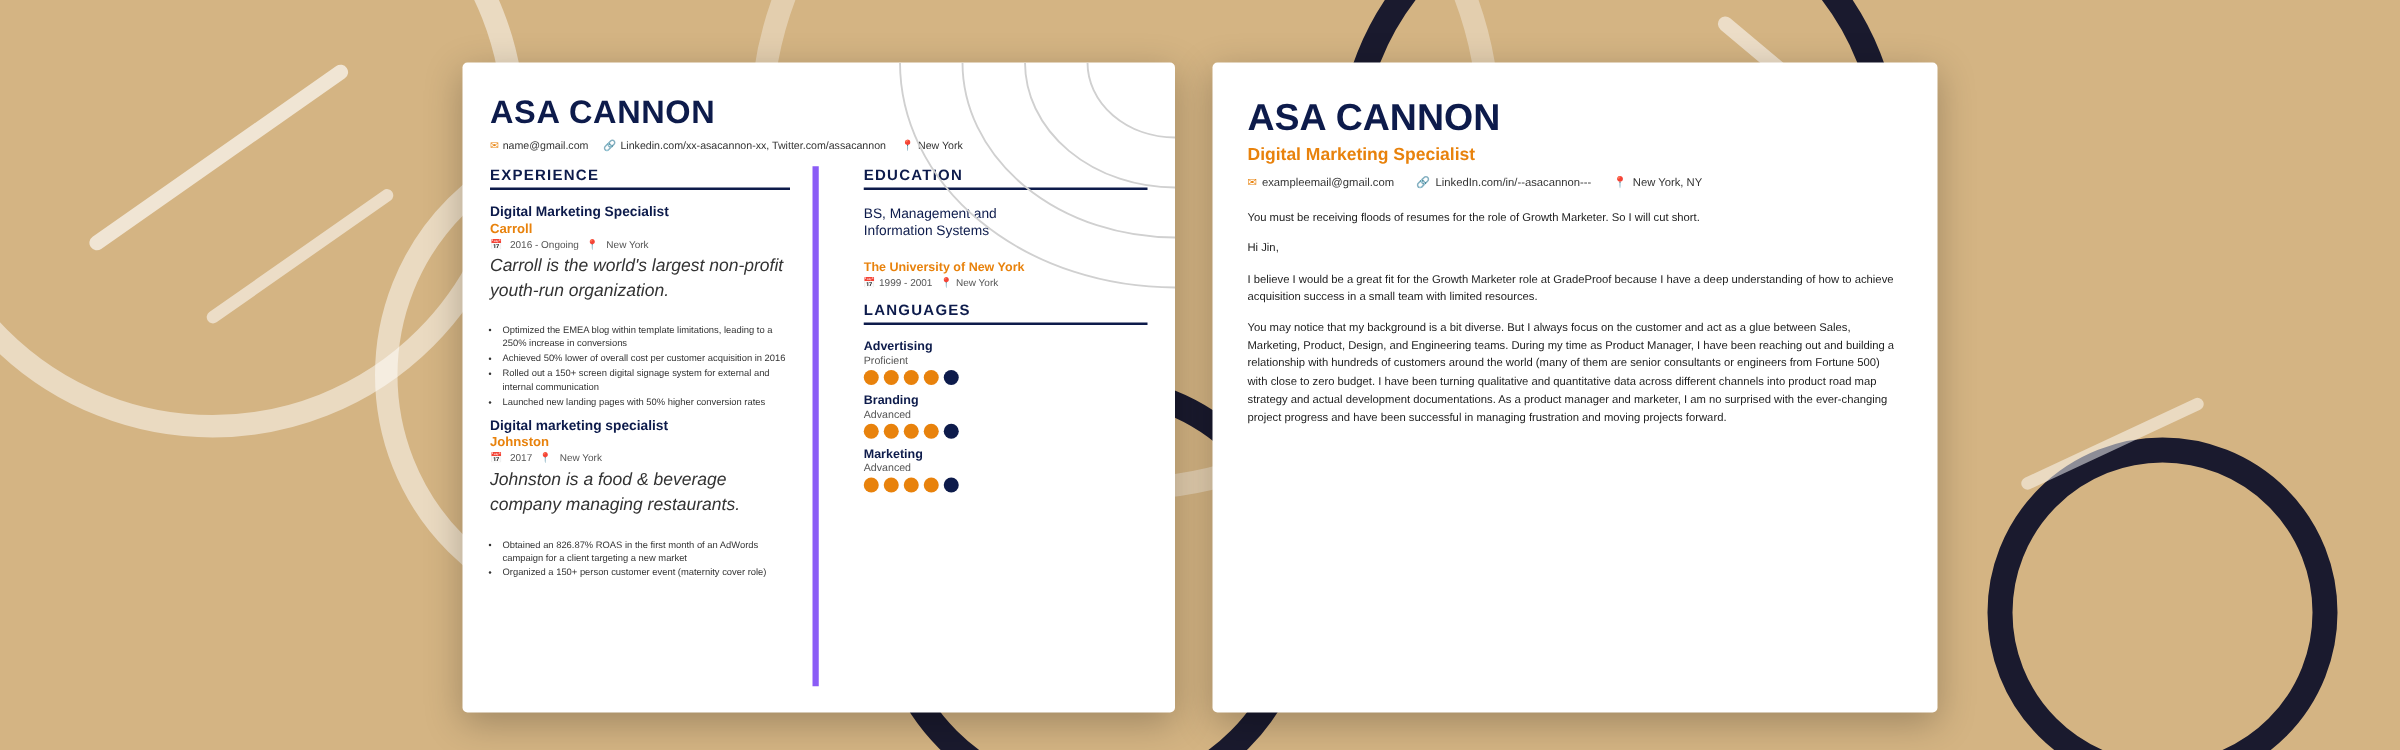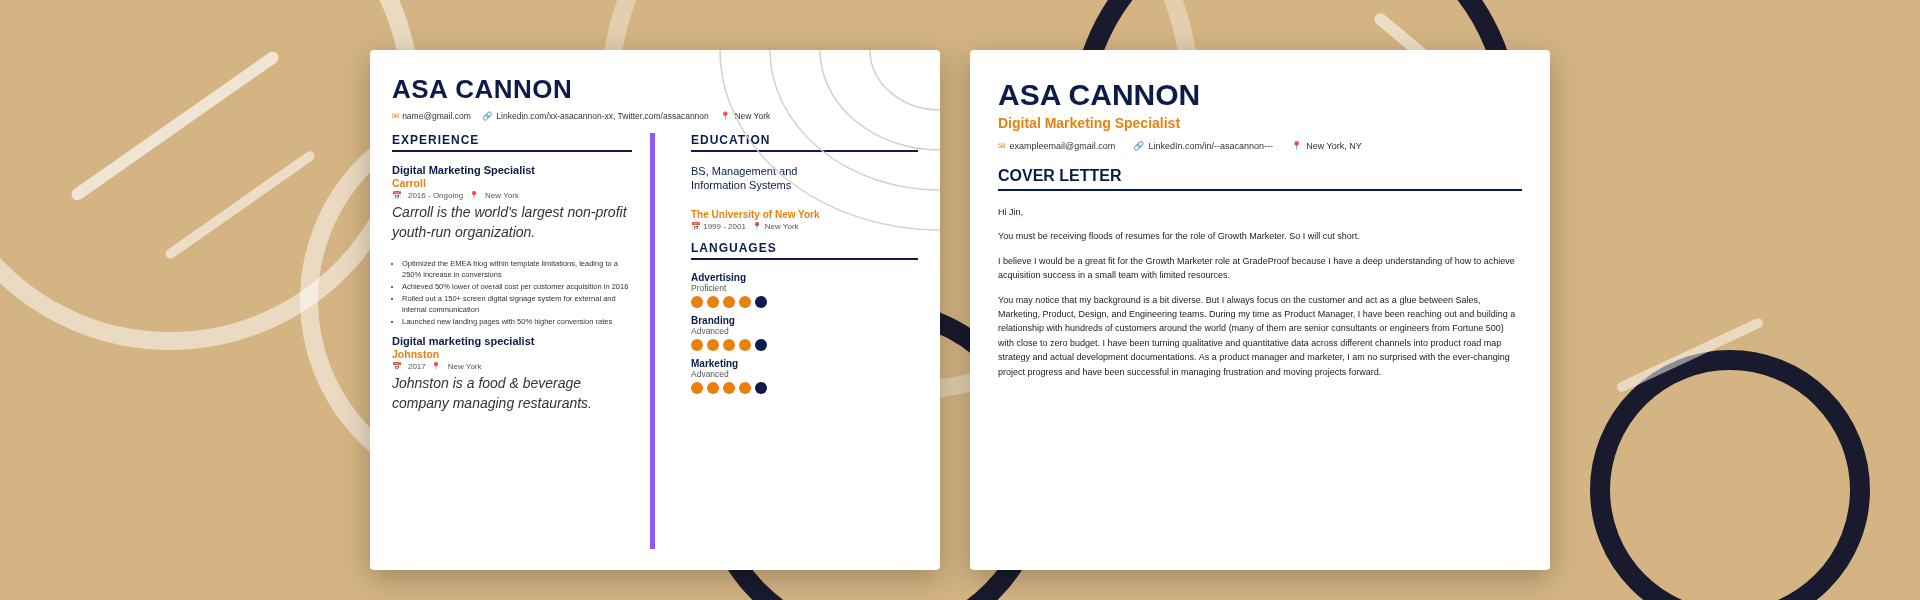--- a/index.html
+++ b/index.html
@@ -371,20 +371,24 @@
           <div class="job-item">
             <div class="job-title">Digital marketing specialist</div>
             <div class="job-company">Johnston</div>
             <div class="job-meta">
               <span>📅</span>
               <span>2017</span>
               <span>📍</span>
               <span>New York</span>
             </div>
             <div class="job-desc">Johnston is a food &amp; beverage company managing restaurants.</div>
+            <ul class="job-bullets">
+              <li>Obtained an 826.87% ROAS in the first month of an AdWords campaign for a client targeting a new market</li>
+              <li>Organized a 150+ person customer event (maternity cover role)</li>
+            </ul>
           </div>
         </div>
 
         <div class="resume-right">
           <div class="section-title">EDUCATION</div>
 
           <div class="edu-block">
             <div class="edu-title">BS, Management and<br>Information Systems</div>
             <div class="edu-school">The University of New York</div>
             <div class="edu-meta">
@@ -451,24 +455,23 @@
         <div class="cover-contact-item">
           <span style="color:#4a4a8a;">🔗</span>
           <span>LinkedIn.com/in/--asacannon---</span>
         </div>
         <div class="cover-contact-item">
           <span style="color:#E8820C;">📍</span>
           <span>New York, NY</span>
         </div>
       </div>
 
-      <div class="cover-section-title">COVER LETTER</div>
 
       <div class="cover-body">
+        <p>You must be receiving floods of resumes for the role of Growth Marketer. So I will cut short.</p>
         <p>Hi Jin,</p>
-        <p>You must be receiving floods of resumes for the role of Growth Marketer. So I will cut short.</p>
         <p>I believe I would be a great fit for the Growth Marketer role at GradeProof because I have a deep understanding of how to achieve acquisition success in a small team with limited resources.</p>
         <p>You may notice that my background is a bit diverse. But I always focus on the customer and act as a glue between Sales, Marketing, Product, Design, and Engineering teams. During my time as Product Manager, I have been reaching out and building a relationship with hundreds of customers around the world (many of them are senior consultants or engineers from Fortune 500) with close to zero budget. I have been turning qualitative and quantitative data across different channels into product road map strategy and actual development documentations. As a product manager and marketer, I am no surprised with the ever-changing project progress and have been successful in managing frustration and moving projects forward.</p>
       </div>
     </div>
   </div>
 
 </div>
 
 </body></html>

